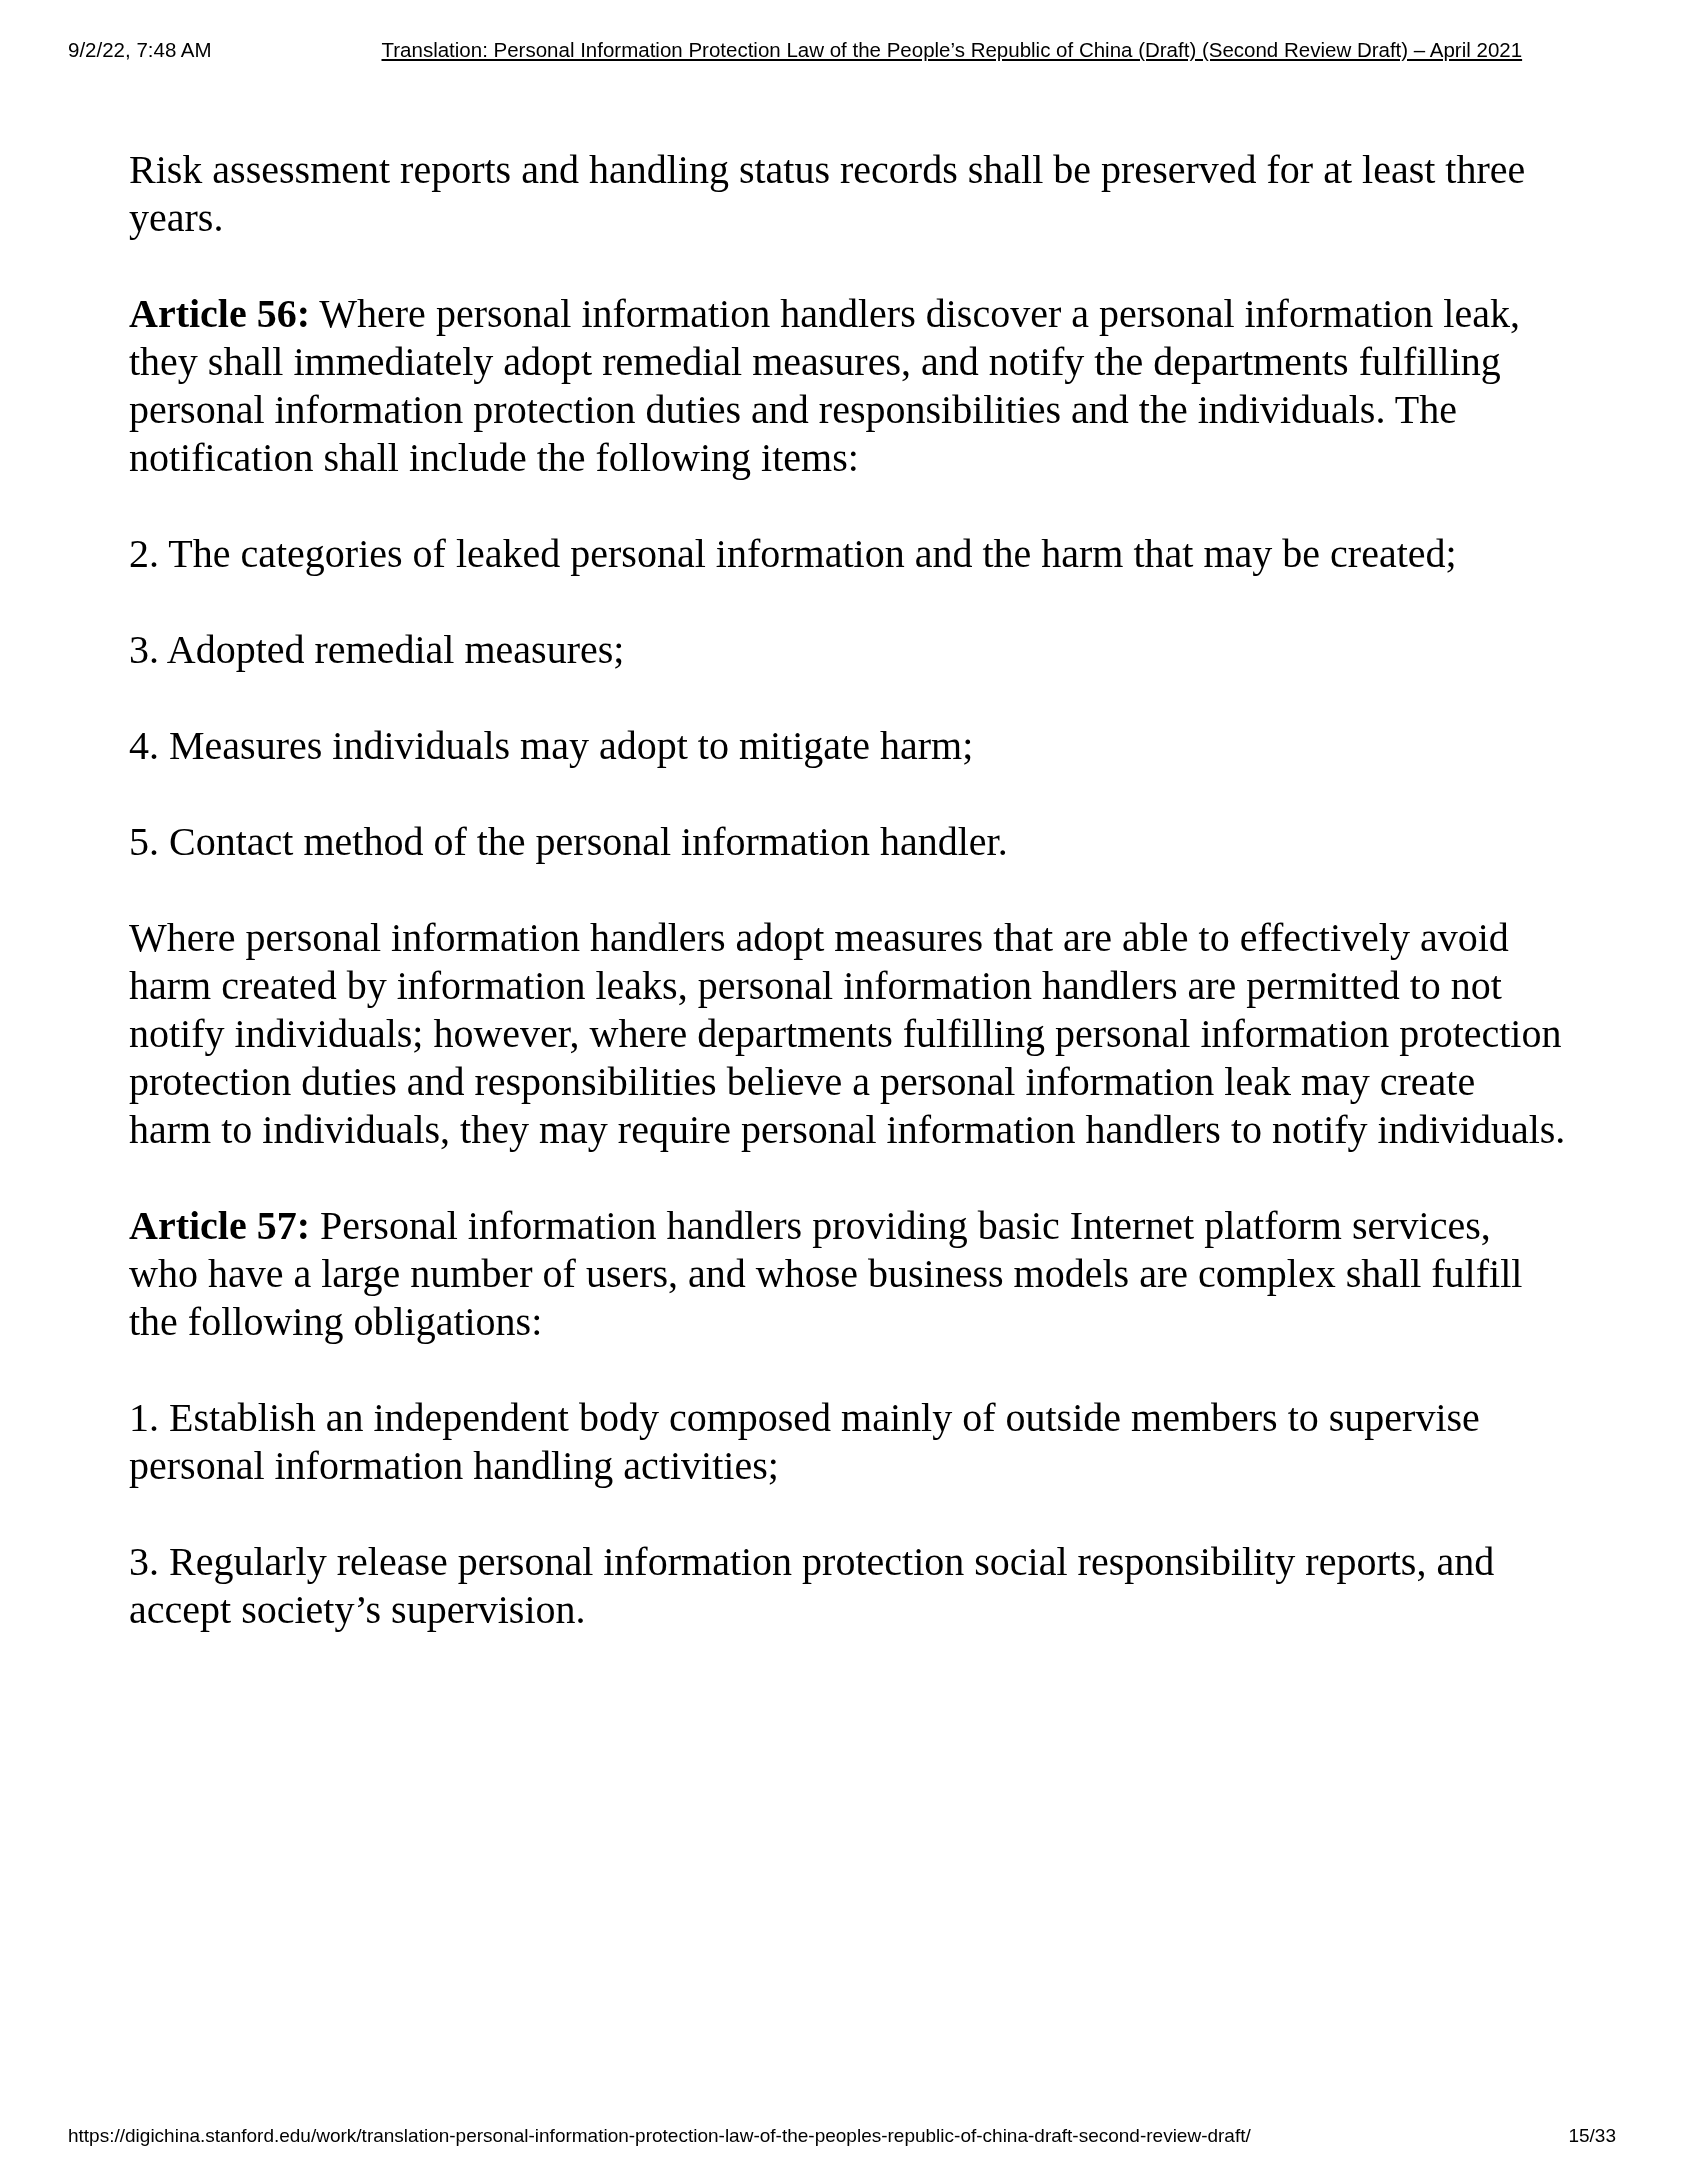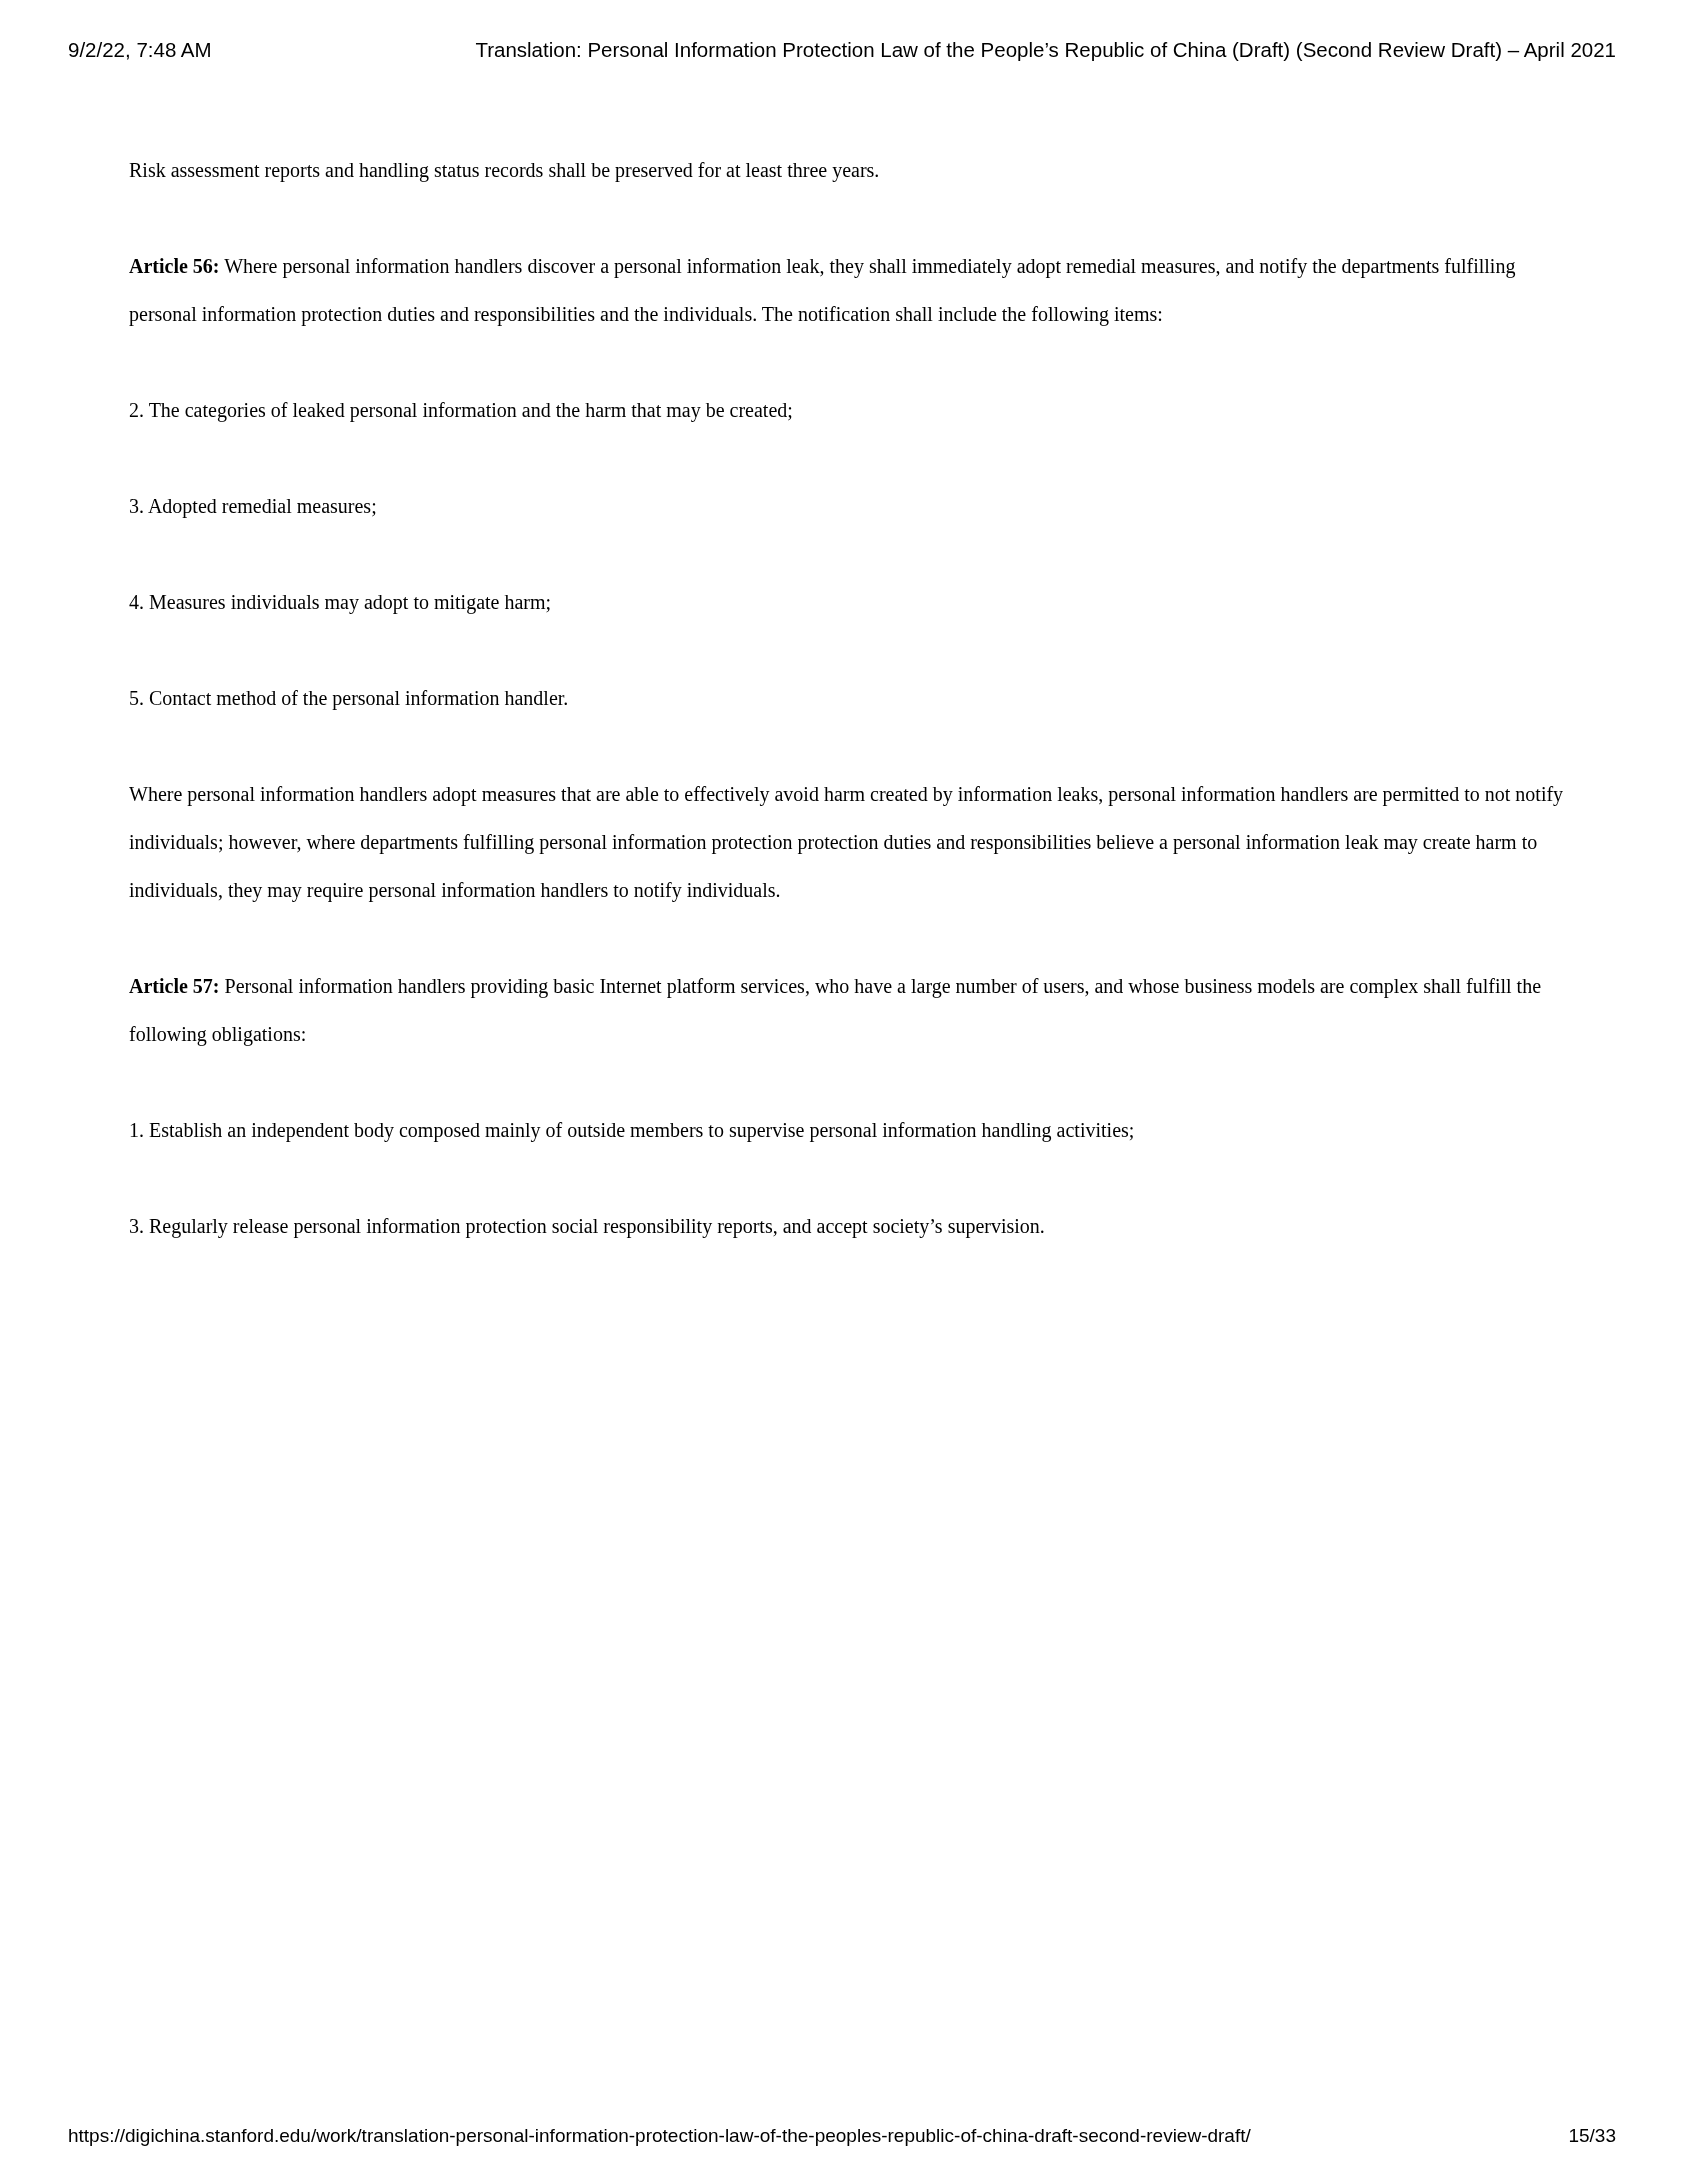--- a/index.html
+++ b/index.html
@@ -28,30 +28,31 @@
     font-size: 20.5px;
     color: #000000;
     white-space: nowrap;
     gap: 36px;
   }
   .header-datetime {
     flex: 0 0 auto;
   }
   .header-title {
     flex: 1 1 auto;
-    text-align: right;
+    text-align: center;
     padding-left: 40px;
+    text-decoration: underline;
   }
   .doc-body {
     position: absolute;
     top: 146px;
     left: 129px;
     width: 1437px;
     font-family: "Liberation Serif", "DejaVu Serif", serif;
-    font-size: 20px;
+    font-size: 40px;
     line-height: 48px;
     color: #000000;
     text-align: left;
   }
   .doc-body p {
     margin: 0 0 48px 0;
     padding: 0;
   }
   .doc-body p strong {
     font-weight: bold;

